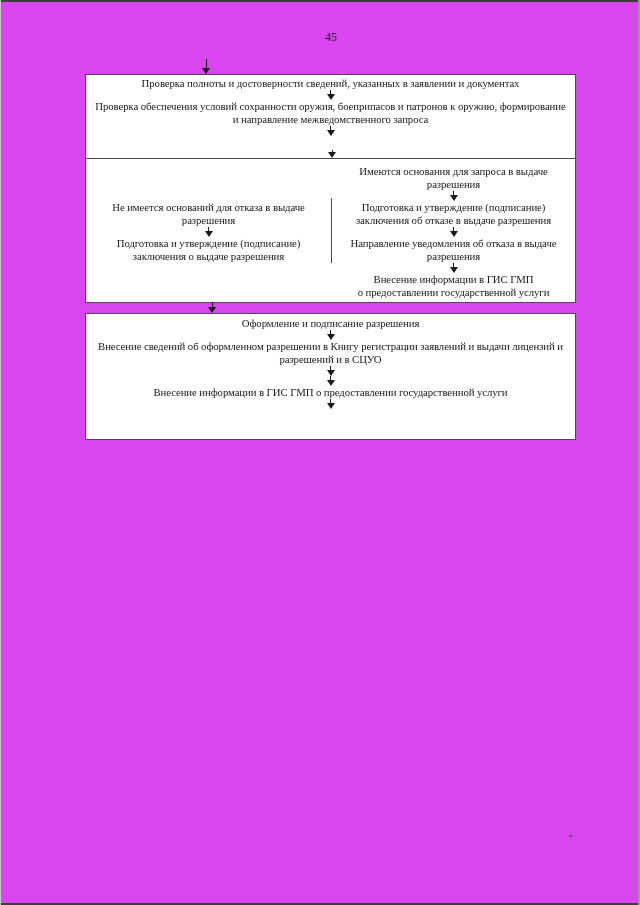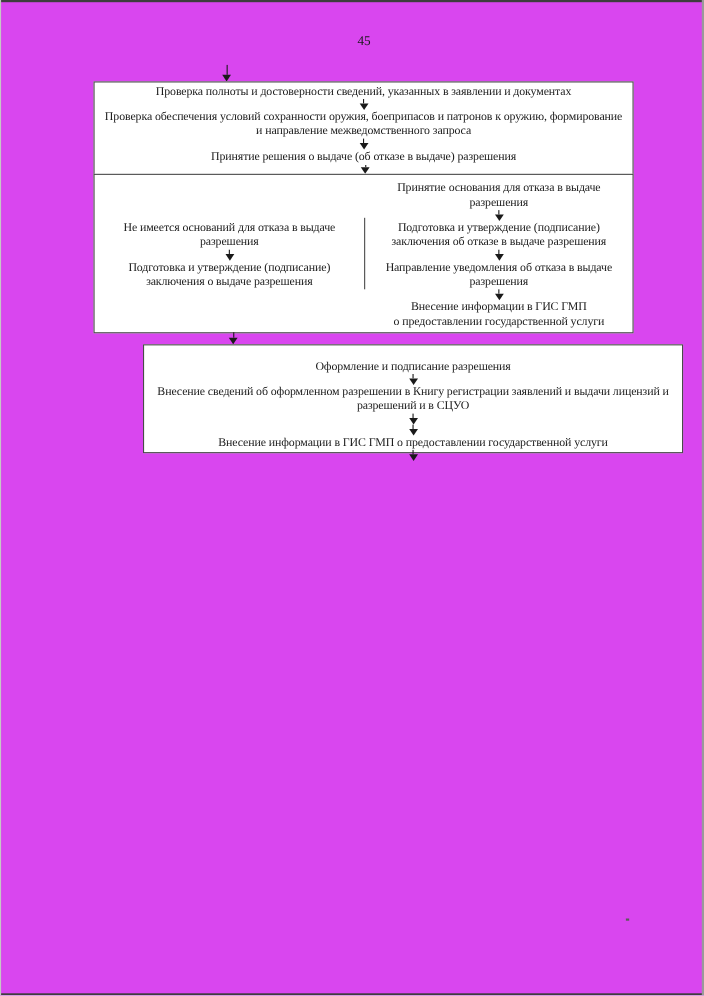--- a/index.html
+++ b/index.html
@@ -30,21 +30,21 @@
 
   .box {
     position: absolute;
     left: 85px;
     width: 491px;
     border: 1px solid #4a4a4a;
     background: #ffffff;
   }
   #top-box    { top: 74px;  height: 88px;  padding-top: 2px; }
   #middle-box { top: 158px; height: 145px; display: flex; align-items: center; }
-  #bottom-box { top: 313px; height: 99px; padding-top: 13px; margin-left: 45px; }
+  #bottom-box { top: 313px; height: 127px; padding-top: 3px; }
 
   .col { padding-top: 3px; }
   .col-left  { width: 246px; border-right: 1px solid #4a4a4a; }
   .col-right { flex: 1; }
 
   .step {
     margin: 0;
     padding: 0 2px;
     text-align: center;
     font-size: 10.8px;
@@ -115,41 +115,40 @@
     <div class="v-arrow">
         <span class="shaft"></span>
         <span class="head"></span>
       </div>
     <p class="step">Проверка обеспечения условий сохранности оружия, боеприпасов и патронов к оружию, формирование
 и направление межведомственного запроса</p>
     <div class="v-arrow">
         <span class="shaft"></span>
         <span class="head"></span>
       </div>
-    <p class="step">Принятие решения о выдаче (об отказе в выдаче) разрешения</p>
   </div>
 
   <div class="connector" id="c-top-mid">
     <span class="shaft"></span>
       <span class="head"></span>
   </div>
 
   <div class="box" id="middle-box">
     <div class="col col-left">
       <p class="step">Не имеется оснований для отказа в выдаче
 разрешения</p>
       <div class="v-arrow">
           <span class="shaft"></span>
           <span class="head"></span>
         </div>
       <p class="step">Подготовка и утверждение (подписание)
 заключения о выдаче разрешения</p>
     </div>
     <div class="col col-right">
-      <p class="step">Принятие основания для отказа в выдаче
+      <p class="step">Имеются основания для запроса в выдаче
 разрешения</p>
       <div class="v-arrow">
           <span class="shaft"></span>
           <span class="head"></span>
         </div>
       <p class="step">Подготовка и утверждение (подписание)
 заключения об отказе в выдаче разрешения</p>
       <div class="v-arrow">
           <span class="shaft"></span>
           <span class="head"></span>

